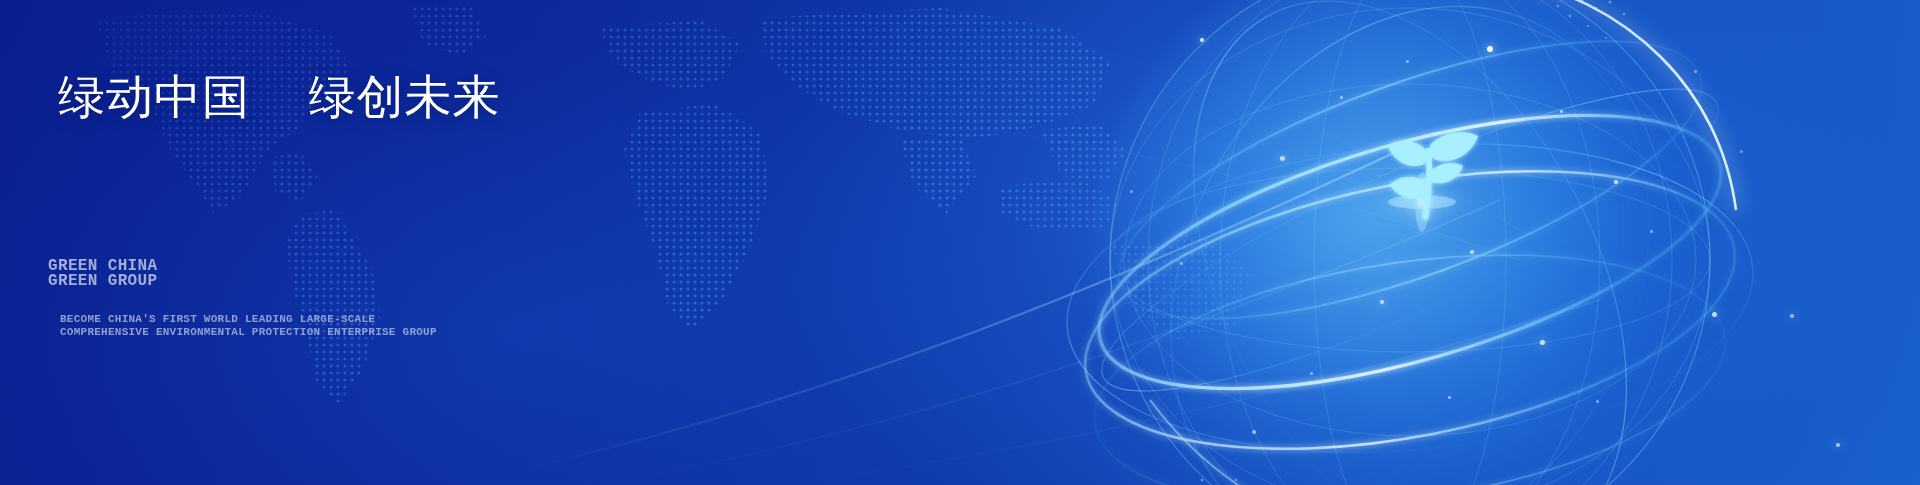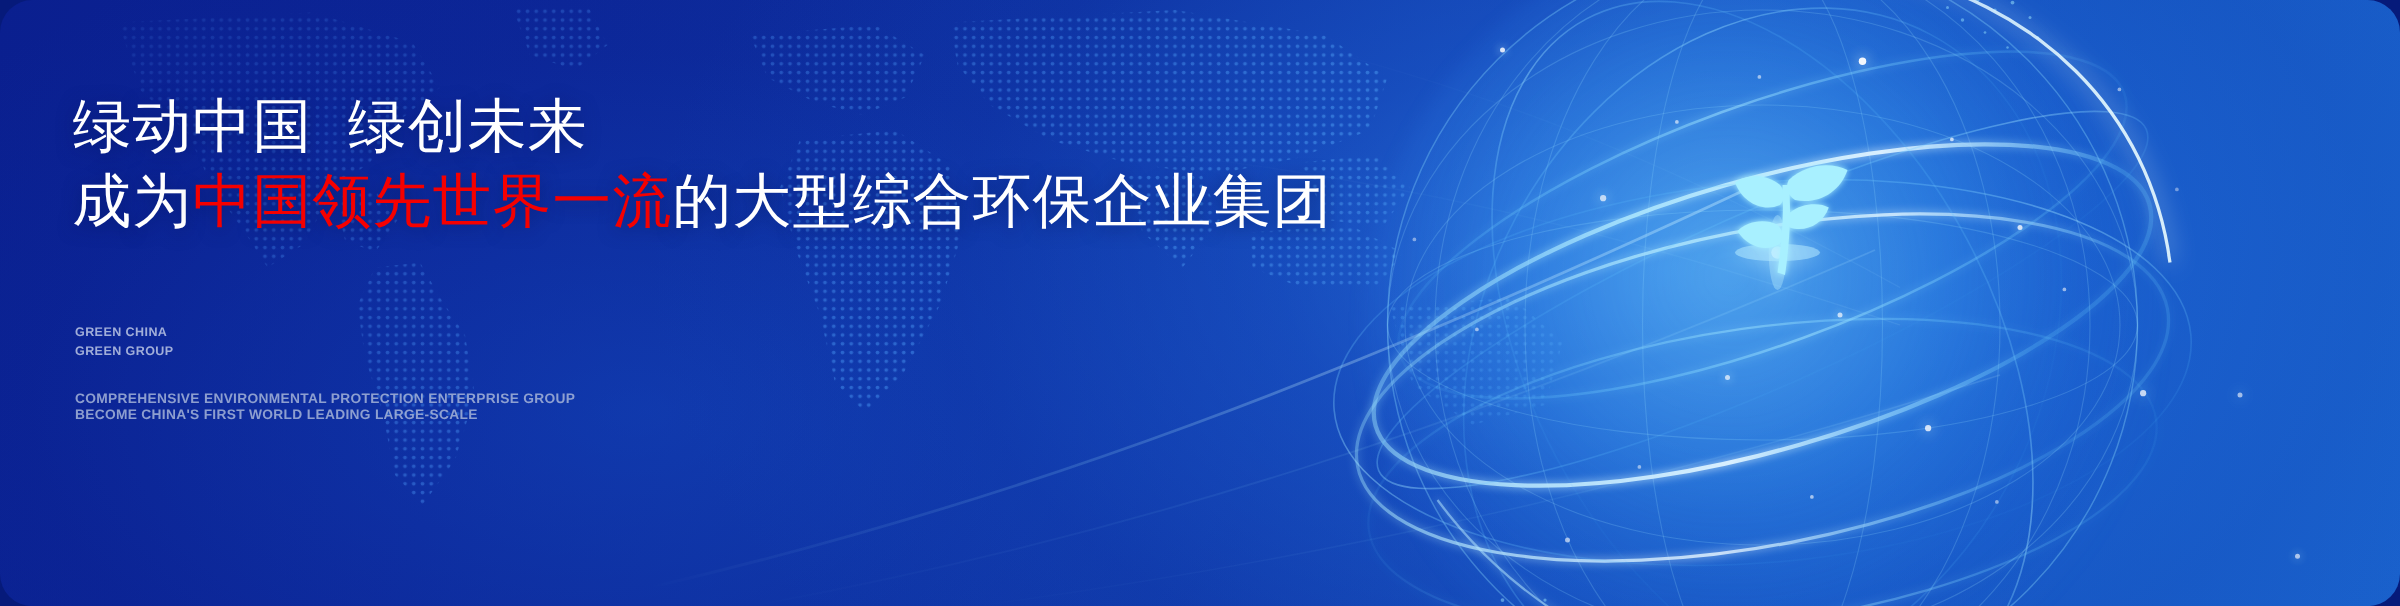--- a/index.html
+++ b/index.html
@@ -6,39 +6,38 @@
   html, body {
     margin: 0;
     padding: 0;
     background: #061a7a;
   }
   #banner {
     position: relative;
     width: 1920px;
     height: 485px;
     overflow: hidden;
-    font-family: Liberation Sans, sans-serif;
+    font-family: Liberation Mono, monospace;
     background:
       radial-gradient(ellipse 1100px 700px at 1330px 215px,
         rgba(60,150,255,0.55) 0%,
         rgba(34,110,228,0.34) 28%,
         rgba(20,78,200,0.14) 52%,
         rgba(10,40,160,0.0) 74%),
       radial-gradient(ellipse 900px 520px at 520px 330px,
         rgba(22,84,205,0.38) 0%,
         rgba(14,52,170,0.12) 55%,
         rgba(10,34,150,0) 80%),
       linear-gradient(105deg,
         #0a1f8f 0%,
         #0c2596 22%,
         #0e309f 42%,
         #1240ad 60%,
         #1552bd 78%,
         #1a62cc 100%);
-    border-radius: 26px;
   }
 
   
   .dotmap {
     position: absolute;
     inset: 0;
     opacity: 0.55;
     mix-blend-mode: screen;
     pointer-events: none;
   }
@@ -115,24 +114,24 @@
     letter-spacing: 1px;
     color: #ffffff;
     white-space: nowrap;
     margin-top: 2px;
     text-shadow: 0 2px 14px rgba(0,20,90,0.55);
   }
   .line2 .accent { color: #f50000; }
 
   .sub-en {
     position: absolute;
-    left: 60px;
+    left: 48px;
     top: 259px;
     color: #aebadf;
-    font-size: 10px;
+    font-size: 16px;
     line-height: 15px;
     font-weight: bold;
     letter-spacing: 0.35px;
     opacity: 0.92;
   }
   .sub-en2 {
     position: absolute;
     left: 60px;
     top: 313px;
     color: #a3b2d8;
@@ -358,26 +357,25 @@
     <div class="pt" style="left:1694px;top:70px;width:3px;height:3px;opacity:.5;"></div>
     <div class="pt" style="left:1130px;top:190px;width:3px;height:3px;opacity:.45;"></div>
     <div class="pt" style="left:1596px;top:400px;width:3px;height:3px;opacity:.5;"></div>
     <div class="pt" style="left:1470px;top:250px;width:4px;height:4px;opacity:.7;box-shadow:0 0 8px #cdf3ff;"></div>
     <div class="pt" style="left:1406px;top:60px;width:3px;height:3px;opacity:.55;"></div>
     <div class="pt" style="left:1740px;top:150px;width:3px;height:3px;opacity:.4;"></div>
   </div>
 
   <div class="headline">
     <div class="line1">绿动中国  绿创未来</div>
-    <div class="line2"><span>成为</span><span class="accent">中国领先世界一流</span><span>的大型综合环保企业集团</span></div>
   </div>
 
   <div class="sub-en">
     <div>GREEN CHINA</div>
     <div>GREEN GROUP</div>
   </div>
 
   <div class="sub-en2">
+    <div>BECOME CHINA'S FIRST WORLD LEADING LARGE-SCALE</div>
     <div>COMPREHENSIVE ENVIRONMENTAL PROTECTION ENTERPRISE GROUP</div>
-    <div>BECOME CHINA'S FIRST WORLD LEADING LARGE-SCALE</div>
   </div>
 
 </div>
 
 </body></html>

